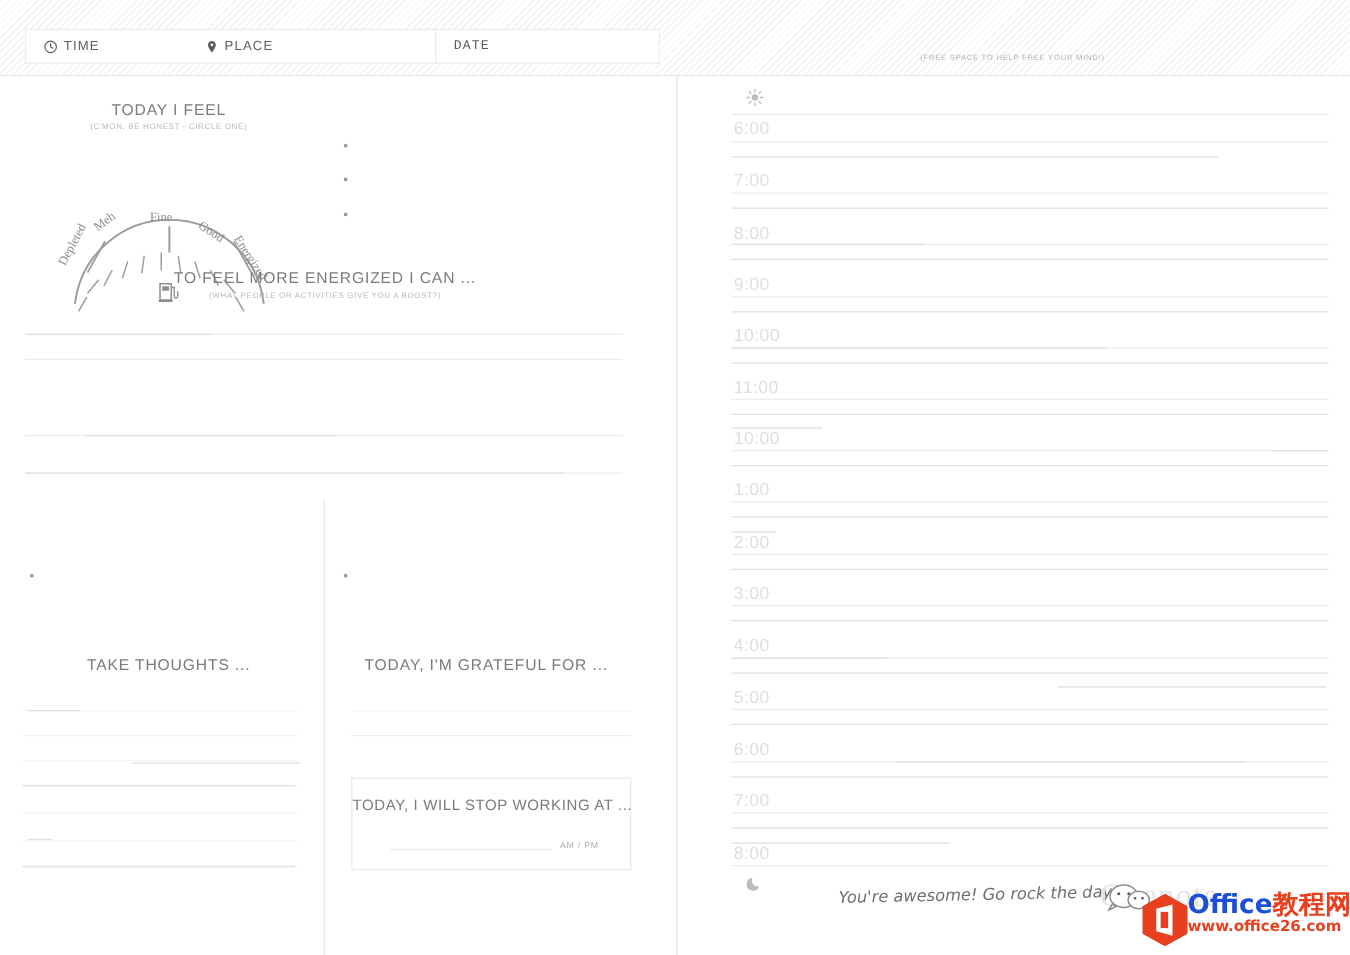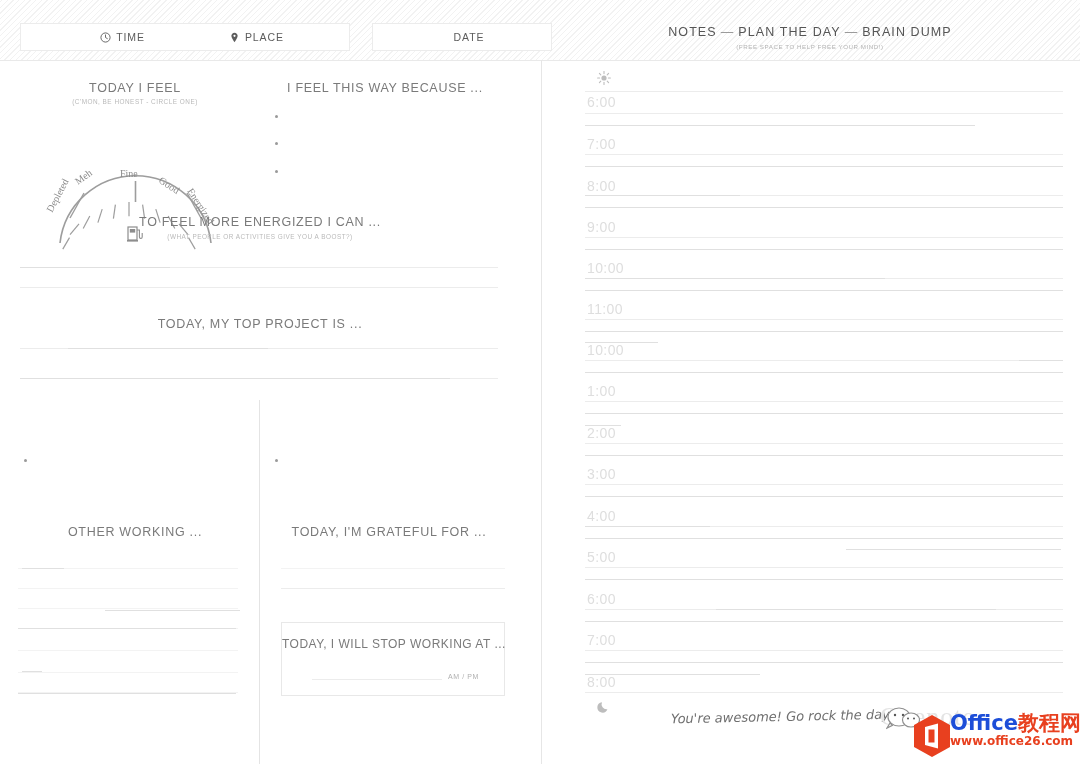--- a/index.html
+++ b/index.html
@@ -25,24 +25,24 @@
     border-bottom:1px solid #e9e9e9;
   }
   .hdr-left{position:absolute;left:0;top:0;width:540px;height:60px;}
   .hdr-right{position:absolute;left:540px;top:0;width:540px;height:60px;}
 
   .field{
     position:absolute;background:#ffffff;
     border:1px solid #ececec;
     height:28px;line-height:28px;
     box-sizing:border-box;
-    display:flex;align-items:center;justify-content:center;
+    display:flex;align-items:center;
   }
   .field-time{left:20px;top:23px;width:330px;}
-  .field-date{left:372px;top:23px;width:180px;}
+  .field-date{left:348px;top:23px;width:180px;font-family:Liberation Mono, monospace;}
 
   .fl{
     display:inline-flex;align-items:center;gap:5px;
     font-size:10.5px;letter-spacing:.9px;color:#5c5c5c;
     white-space:nowrap;
   }
   .fl.time{margin-left:14px;}
   .fl.place{margin-left:84px;}
   .fl.date{margin-left:14px;}
   .ico{display:inline-block;width:11px;height:11px;position:relative;flex:none;}
@@ -169,23 +169,20 @@
         </span>
       </div>
 
       <div class="field field-date">
         <span class="fl date">DATE</span>
       </div>
 
     </div>
 
     <div class="hdr-right">
-      <div class="nav-title">
-        <span>NOTES</span><span class="dash">—</span><span>PLAN THE DAY</span><span class="dash">—</span><span>BRAIN DUMP</span>
-      </div>
       <div class="nav-sub">(FREE SPACE TO HELP FREE YOUR MIND!)</div>
     </div>
 
   </div>
 
   <div class="v-split"></div>
 
   <div class="left-pane">
 
     <div class="h1" style="left:35px;top:21px;width:200px;">TODAY I FEEL</div>
@@ -219,43 +216,41 @@
 
         <g transform="translate(80,54)">
           <rect x="0" y="0" width="9" height="13" fill="none" stroke="#8d8d8d" stroke-width="1.2"></rect>
           <rect x="1.8" y="2" width="5.4" height="3.6" fill="#8d8d8d"></rect>
           <path d="M9 3 h2.4 v7 a1.4 1.4 0 0 0 2.8 0 V6" fill="none" stroke="#8d8d8d" stroke-width="1.1"></path>
           <rect x="-1" y="13" width="11" height="1.6" fill="#8d8d8d"></rect>
         </g>
       </svg>
     </div>
 
-    <div class="h1" style="left:240px;top:21px;width:290px;">I FEEL THIS WAY BECAUSE ...</div>
     <div class="bullet" style="left:275px;top:55px;"></div>
     <div class="bullet" style="left:275px;top:82px;"></div>
     <div class="bullet" style="left:275px;top:110px;"></div>
 
     <div class="h1" style="left:60px;top:155px;width:400px;">TO FEEL MORE ENERGIZED I CAN ...</div>
     <div class="h2" style="left:60px;top:173px;width:400px;">(WHAT PEOPLE OR ACTIVITIES GIVE YOU A BOOST?)</div>
 
     <div class="rule" style="left:20px;top:207px;width:478px;"></div>
     <div class="rule" style="left:20px;top:227px;width:478px;"></div>
     <div class="rule ink" style="left:20px;top:207px;width:150px;"></div>
 
-    <div class="h1" style="left:60px;top:257px;width:400px;">TODAY, MY TOP PROJECT IS ...</div>
     <div class="rule" style="left:20px;top:288px;width:478px;"></div>
     <div class="rule" style="left:20px;top:318px;width:478px;"></div>
     <div class="rule ink" style="left:68px;top:288px;width:200px;"></div>
     <div class="rule ink" style="left:20px;top:318px;width:430px;"></div>
 
     <div class="v-div" style="left:259px;top:340px;height:370px;"></div>
 
     <div class="bullet" style="left:24px;top:399px;"></div>
 
-    <div class="h1" style="left:30px;top:465px;width:210px;">OTHER WORKING ...</div>
+    <div class="h1" style="left:30px;top:465px;width:210px;">TAKE THOUGHTS ...</div>
 
     <div class="rule soft" style="left:18px;top:508px;width:220px;"></div>
     <div class="rule soft" style="left:18px;top:528px;width:220px;"></div>
     <div class="rule soft" style="left:18px;top:548px;width:220px;"></div>
     <div class="rule soft" style="left:18px;top:568px;width:220px;"></div>
     <div class="rule soft" style="left:18px;top:590px;width:220px;"></div>
     <div class="rule soft" style="left:18px;top:612px;width:220px;"></div>
     <div class="rule soft" style="left:18px;top:632px;width:220px;"></div>
 
     <div class="rule ink" style="left:22px;top:508px;width:42px;"></div>

